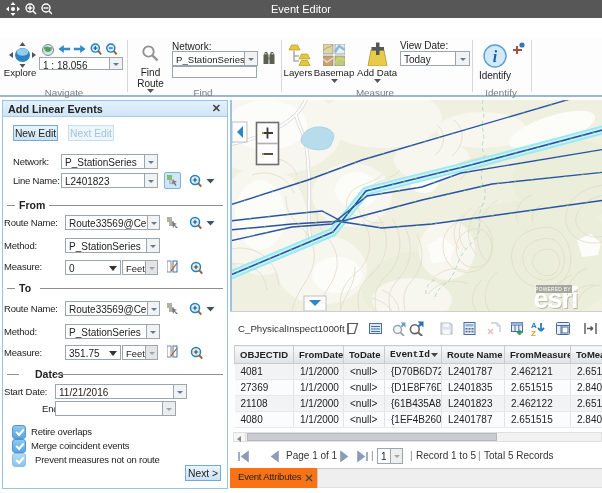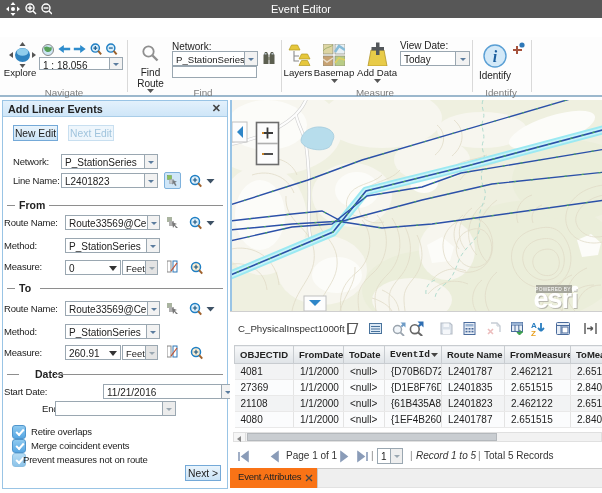--- a/index.html
+++ b/index.html
@@ -293,21 +293,21 @@
     <line x1="9.2" y1="9.2" x2="12.2" y2="12.7" stroke="#a0622d" stroke-width="2"></line>
     <path d="M17.5 5h8l-4 4.6z" fill="#3e5266"></path>
   </svg>
   <div class="flabel" style="left:1px;top:225px;">Method:</div>
   <div class="combo" style="left:62px;top:223px;width:95px;height:15px;">
         <span class="tx">P_StationSeries</span>
         <span class="dd" style="width:13px"></span>
       </div>
   <div class="flabel" style="left:1px;top:246px;">Measure:</div>
   <div class="combo" style="left:62px;top:244px;width:56px;height:15px;">
-        <span class="tx">260.91</span>
+        <span class="tx">351.75</span>
     <svg class="abs" style="right:3px;top:5px" width="8" height="5" viewBox="0 0 8 5">
           <path d="M0 0h8L4 5z" fill="#333"></path>
         </svg>
       </div>
   <div class="combo" style="left:119px;top:244px;width:36px;height:15px;font-size:9.4px;">
         <span class="tx">Feet</span>
         <span class="dd ddg" style="width:12px;background:#e4e4e4"></span>
       </div>
   <svg class="abs" style="left:164px;top:244px" width="13" height="13" viewBox="0 0 13 13">
     <rect x="0" y="1" width="4" height="11" fill="none" stroke="#888" stroke-width="1"></rect>
@@ -318,34 +318,34 @@
     <circle cx="6" cy="6" r="4.5" fill="#fdeed2" stroke="#1f7fc4" stroke-width="1.5"></circle>
     <path d="M3.8 6h4.4M6 3.8v4.4" stroke="#14527e" stroke-width="1.1"></path>
     <line x1="9.2" y1="9.2" x2="12.2" y2="12.7" stroke="#a0622d" stroke-width="2"></line>
   </svg>
   <div class="sect" style="top:267px;">
         <span class="ln" style="left:0;width:12px"></span>
         <span class="t" style="left:24px">Dates</span>
         <span class="ln" style="left:48px;right:0px"></span>
       </div>
   <div class="flabel" style="left:1px;top:285px;">Start Date:</div>
-  <div class="combo" style="left:52px;top:283px;width:132px;height:15px;margin-left:48px;">
+  <div class="combo" style="left:52px;top:283px;width:132px;height:15px;">
         <span class="tx">11/21/2016</span>
         <span class="dd" style="width:13px"></span>
       </div>
   <div class="flabel" style="left:15px;top:302px;padding-left:24px;">End Date:</div>
   <div class="combo" style="left:52px;top:300px;width:121px;height:15px;">
         <span class="dd ddg" style="width:13px;background:#ececec"></span>
       </div>
   <div class="ckb" style="left:9px;top:324px;"></div>
   <div class="flabel" style="left:28px;top:325px;">Retire overlaps</div>
   <div class="ckb" style="left:9px;top:338px;"></div>
   <div class="flabel" style="left:28px;top:339px;">Merge coincident events</div>
   <div class="ckb lite" style="left:9px;top:352px;"></div>
-  <div class="flabel" style="left:20px;top:353px;">Prevent measures not on route</div>
+  <div class="flabel" style="left:32px;top:353px;">Prevent measures not on route</div>
   <div class="btn" style="left:182px;top:364px;width:36px;height:16px;line-height:15px;">Next &gt;</div>
 </div>
 
 <div id="map">
 <svg width="372" height="211" viewBox="0 0 372 211" style="position:absolute;top:0;left:0">
   <rect width="372" height="211" fill="#eff0e0"></rect>
   <g fill="#ebeeda">
     <ellipse cx="300" cy="160" rx="90" ry="60"></ellipse>
     <ellipse cx="200" cy="190" rx="70" ry="40"></ellipse>
     <ellipse cx="340" cy="80" rx="60" ry="40"></ellipse>
@@ -623,21 +623,21 @@
         </svg>
     <svg class="abs" style="left:126px;top:4px" width="13" height="13" viewBox="0 0 13 13">
           <path d="M11 2v9M2 2l6 4.5L2 11z" fill="#8a9cb8" stroke="#8a9cb8" stroke-width="1.6"></path>
         </svg>
     <span class="abs" style="left:141px;top:4px;color:#888;">|</span>
     <div class="combo" style="left:147px;top:2px;width:26px;height:16px;">
           <span class="tx">1</span>
           <span class="dd ddg" style="width:12px;background:#eee"></span>
         </div>
     <span class="abs" style="left:180px;top:4px;color:#888;">|</span>
-    <span class="abs" style="left:186px;top:4px;font-style:italic;">Record 1 to 5</span>
+    <span class="abs" style="left:186px;top:4px;">Record 1 to 5</span>
     <span class="abs" style="left:248px;top:4px;color:#888;">|</span>
     <span class="abs" style="left:254px;top:4px;">Total 5 Records</span>
   </div>
 </div>
 
 <div id="tstrip">
   <div class="bg"></div>
   <div id="btab">
         <span style="position:absolute;left:8px;top:3px;">Event Attributes</span>
     <svg class="abs" style="left:75px;top:6px" width="8" height="8" viewBox="0 0 8 8">

